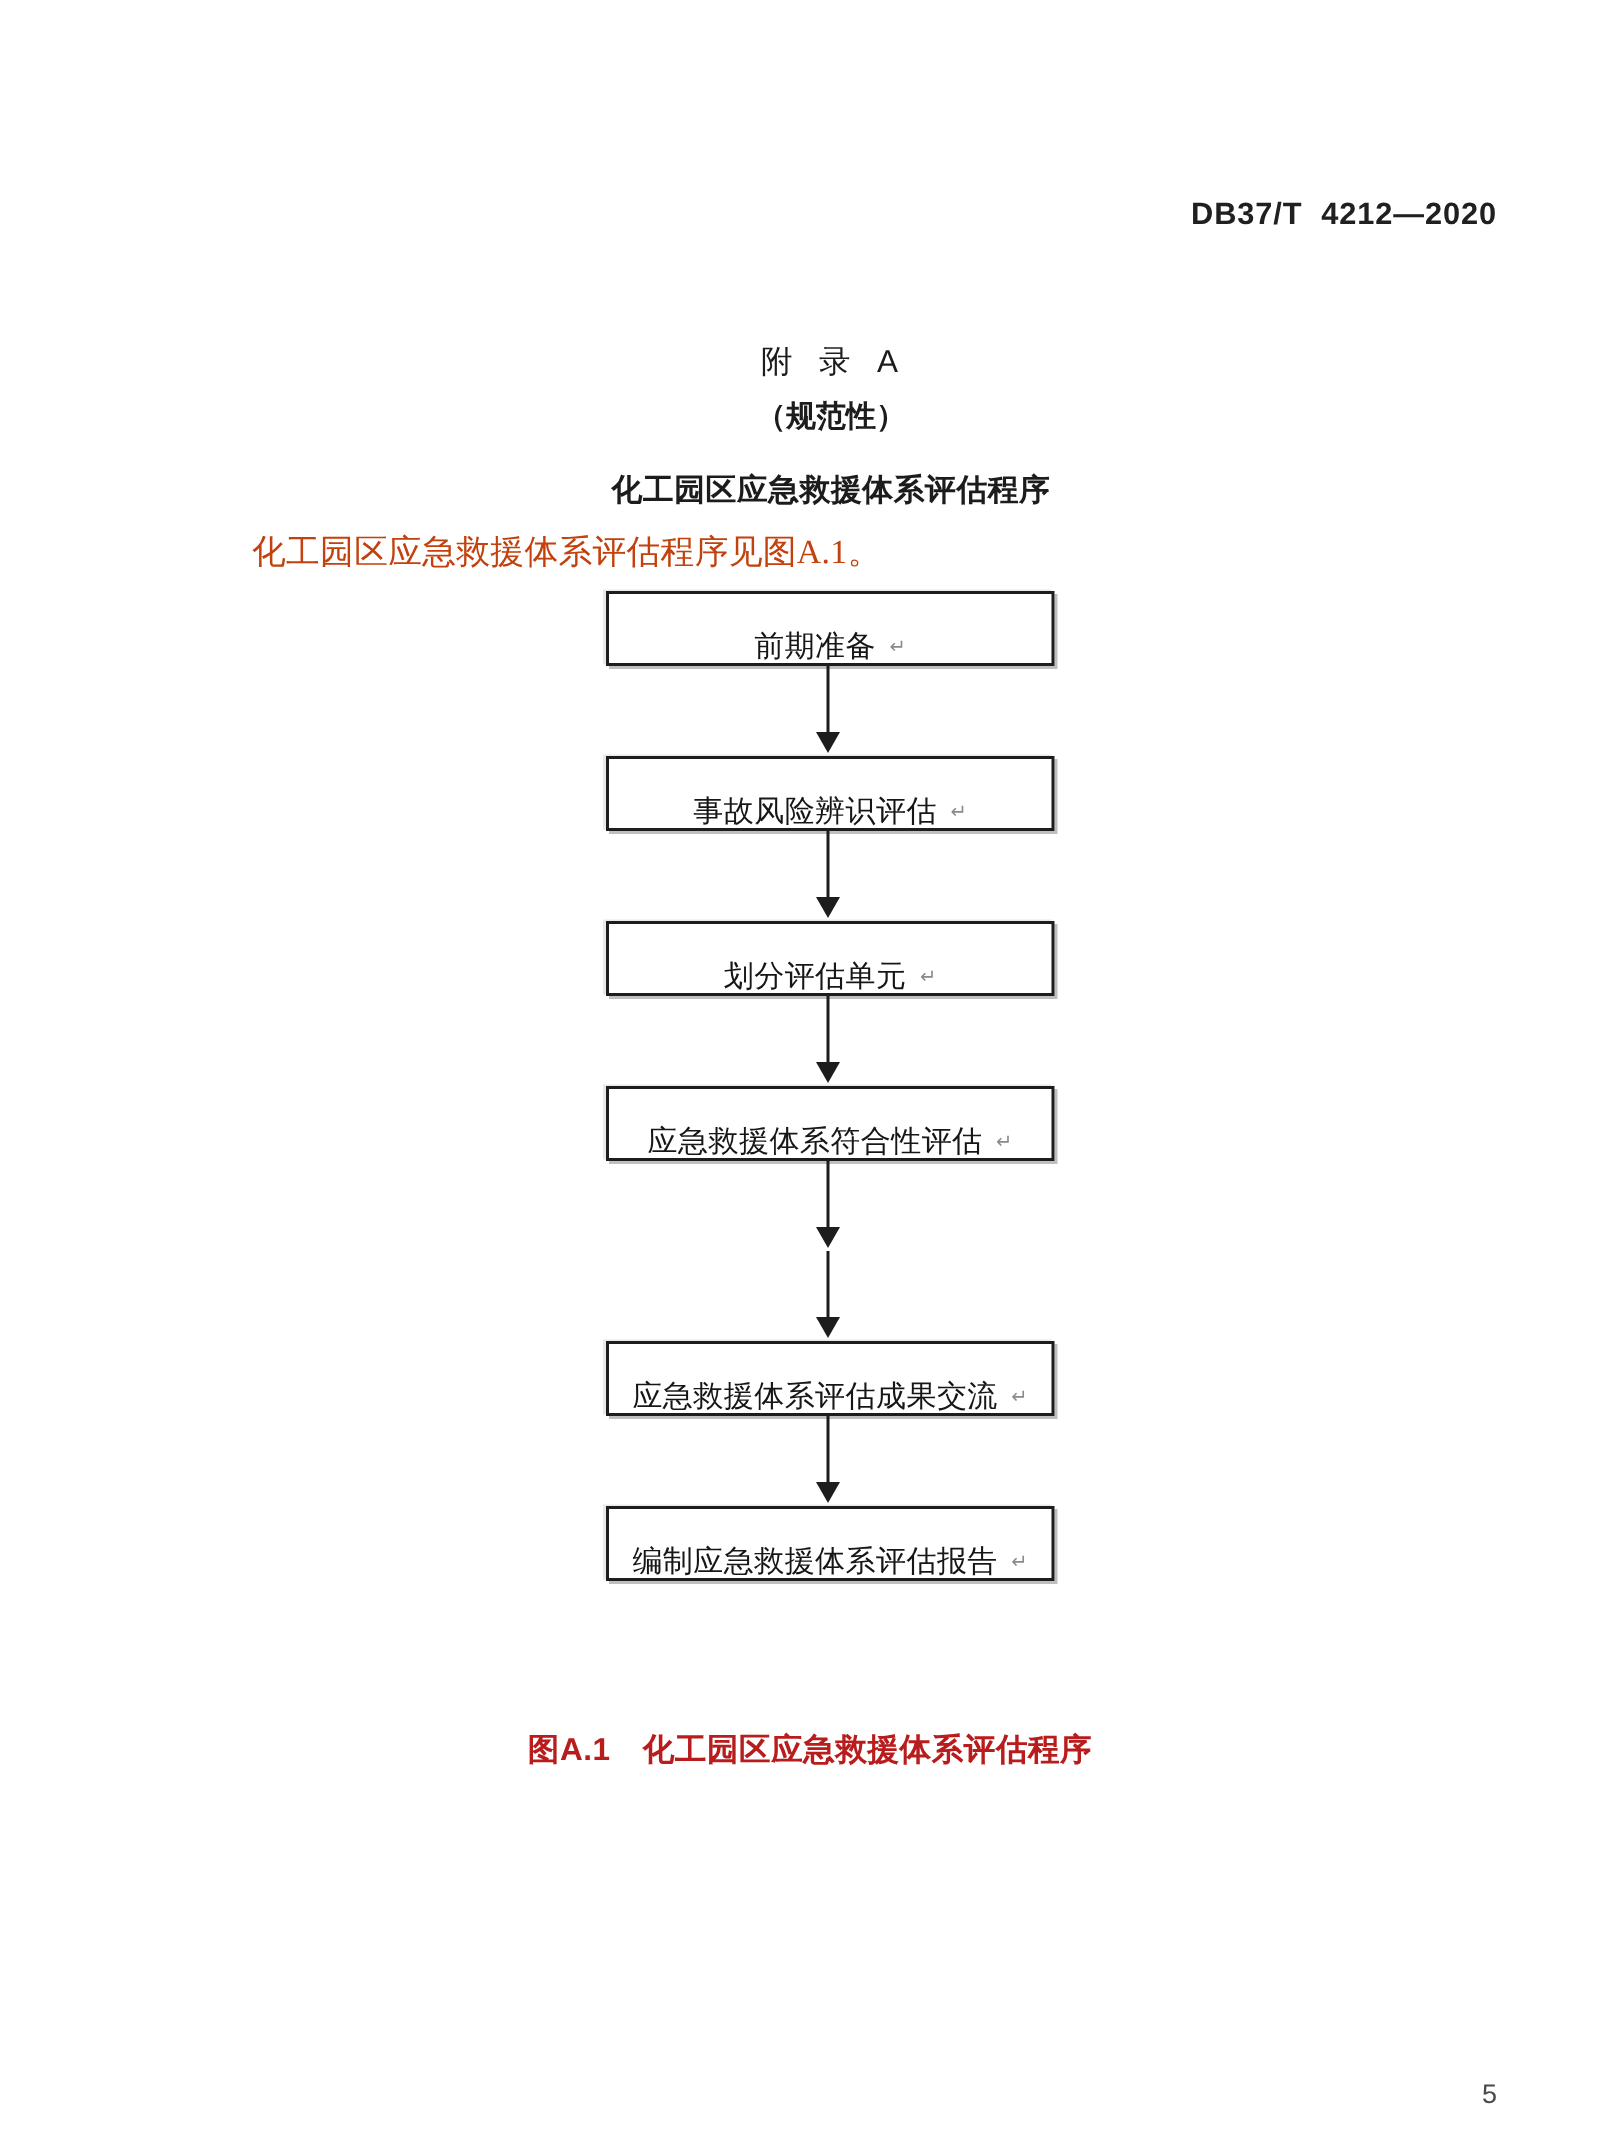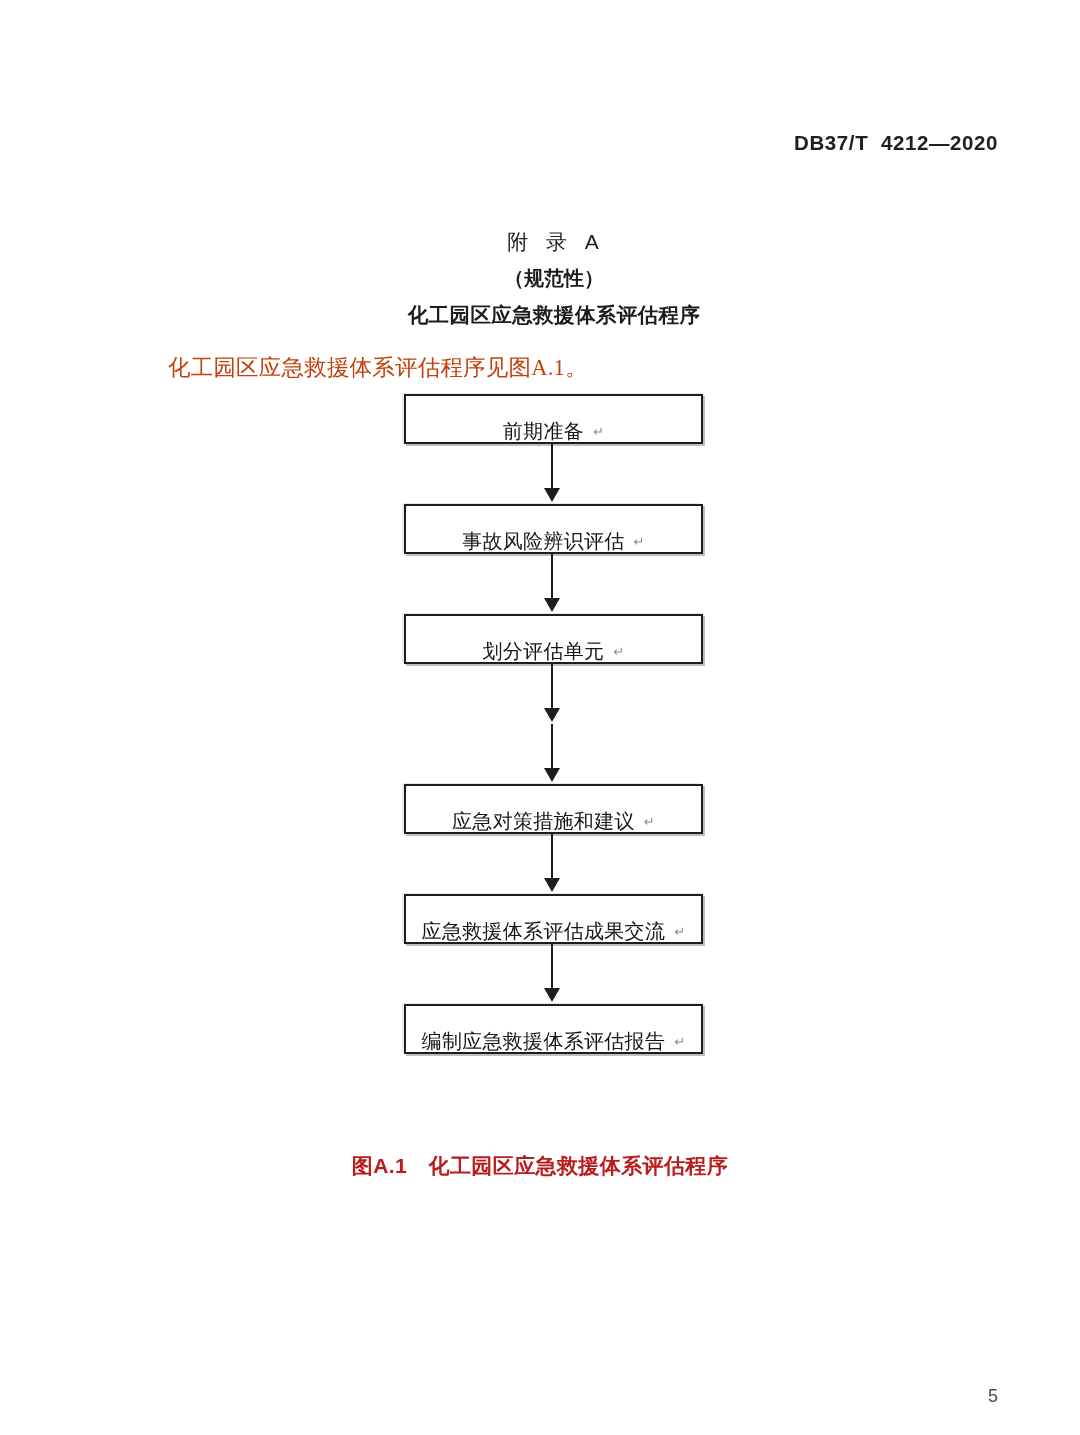--- a/index.html
+++ b/index.html
@@ -51,21 +51,21 @@
   .annex-kind {
     margin-top: 16px;
     margin-left: 28px;
     font-family: Liberation Sans, sans-serif;
     font-size: 20px;
     font-weight: 700;
     color: #1c1c1c;
     line-height: 1;
   }
   .annex-name {
-    margin-top: 17px;
+    margin-top: 29px;
     margin-left: 28px;
     font-family: "Liberation Sans", sans-serif;
     font-size: 20.5px;
     font-weight: 700;
     letter-spacing: 0.4px;
     color: #1c1c1c;
     line-height: 1;
   }
 
   
@@ -207,28 +207,28 @@
       </div>
       <div class="flow-row">
         <div class="flow-box">
           <span class="flow-label">划分评估单元<span class="pilcrow">↵</span></span>
         </div>
       </div>
       <div class="connector">
         <div class="stem"></div>
         <div class="head"></div>
       </div>
-      <div class="connector">
-        <div class="stem"></div>
-        <div class="head"></div>
-      </div>
-      <div class="flow-row">
-        <div class="flow-box">
-          <span class="flow-label">应急对策措施和建议<span class="pilcrow">↵</span></span>
-        </div>
+      <div class="flow-row">
+        <div class="flow-box">
+          <span class="flow-label">应急救援体系符合性评估<span class="pilcrow">↵</span></span>
+        </div>
+      </div>
+      <div class="connector">
+        <div class="stem"></div>
+        <div class="head"></div>
       </div>
       <div class="connector">
         <div class="stem"></div>
         <div class="head"></div>
       </div>
       <div class="flow-row">
         <div class="flow-box">
           <span class="flow-label">应急救援体系评估成果交流<span class="pilcrow">↵</span></span>
         </div>
       </div>

